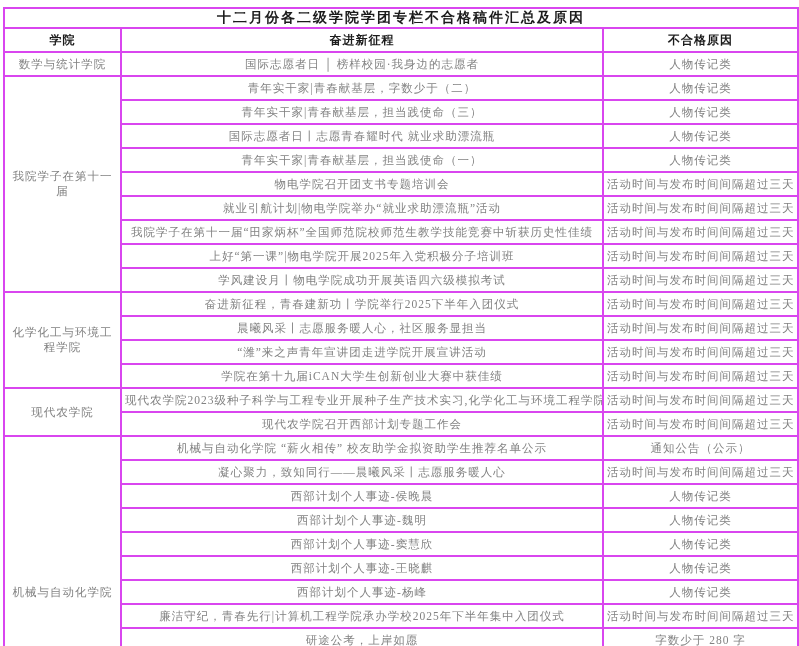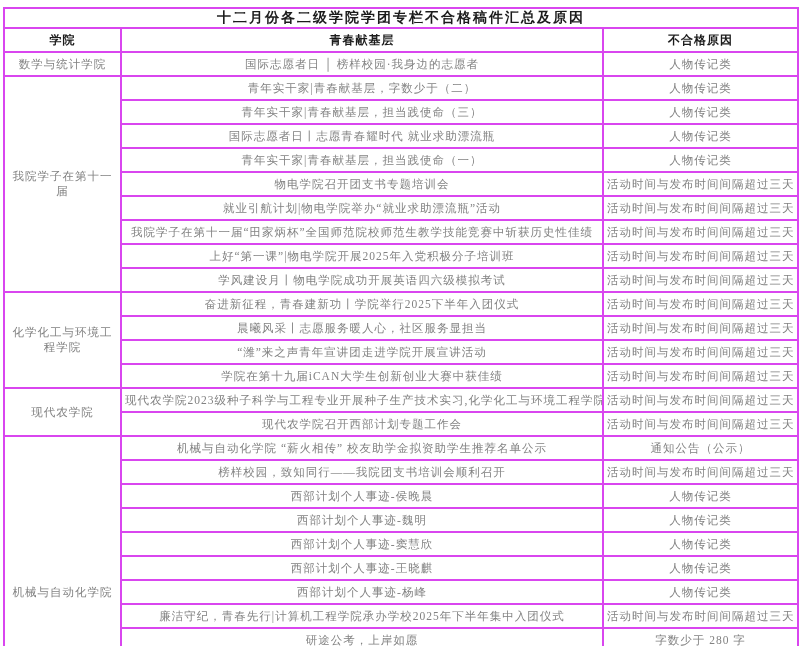--- a/index.html
+++ b/index.html
@@ -63,21 +63,21 @@
       <col style="width:117px">
       <col style="width:482px">
       <col style="width:195px">
     </colgroup>
     <thead>
       <tr>
         <th class="title-cell" colspan="3">十二月份各二级学院学团专栏不合格稿件汇总及原因</th>
       </tr>
       <tr class="header-row">
           <th>学院</th>
-          <th>青春献基层</th>
+          <th>奋进新征程</th>
           <th>不合格原因</th>
         </tr>
     </thead>
     <tbody>
         <tr data-group="0">
           <td class="college" rowspan="1">数学与统计学院</td>
           <td>国际志愿者日 │ 榜样校园·我身边的志愿者</td>
           <td>人物传记类</td>
         </tr>
         <tr data-group="1">
@@ -142,21 +142,21 @@
         <tr data-group="3">
           <td>现代农学院召开西部计划专题工作会</td>
           <td>活动时间与发布时间间隔超过三天</td>
         </tr>
         <tr data-group="4">
           <td class="college" rowspan="9">机械与自动化学院</td>
           <td>机械与自动化学院 “薪火相传” 校友助学金拟资助学生推荐名单公示</td>
           <td>通知公告（公示）</td>
         </tr>
         <tr data-group="4">
-          <td>榜样校园，致知同行——我院团支书培训会顺利召开</td>
+          <td>凝心聚力，致知同行——晨曦风采丨志愿服务暖人心</td>
           <td>活动时间与发布时间间隔超过三天</td>
         </tr>
         <tr data-group="4">
           <td>西部计划个人事迹-侯晚晨</td>
           <td>人物传记类</td>
         </tr>
         <tr data-group="4">
           <td>西部计划个人事迹-魏明</td>
           <td>人物传记类</td>
         </tr>

